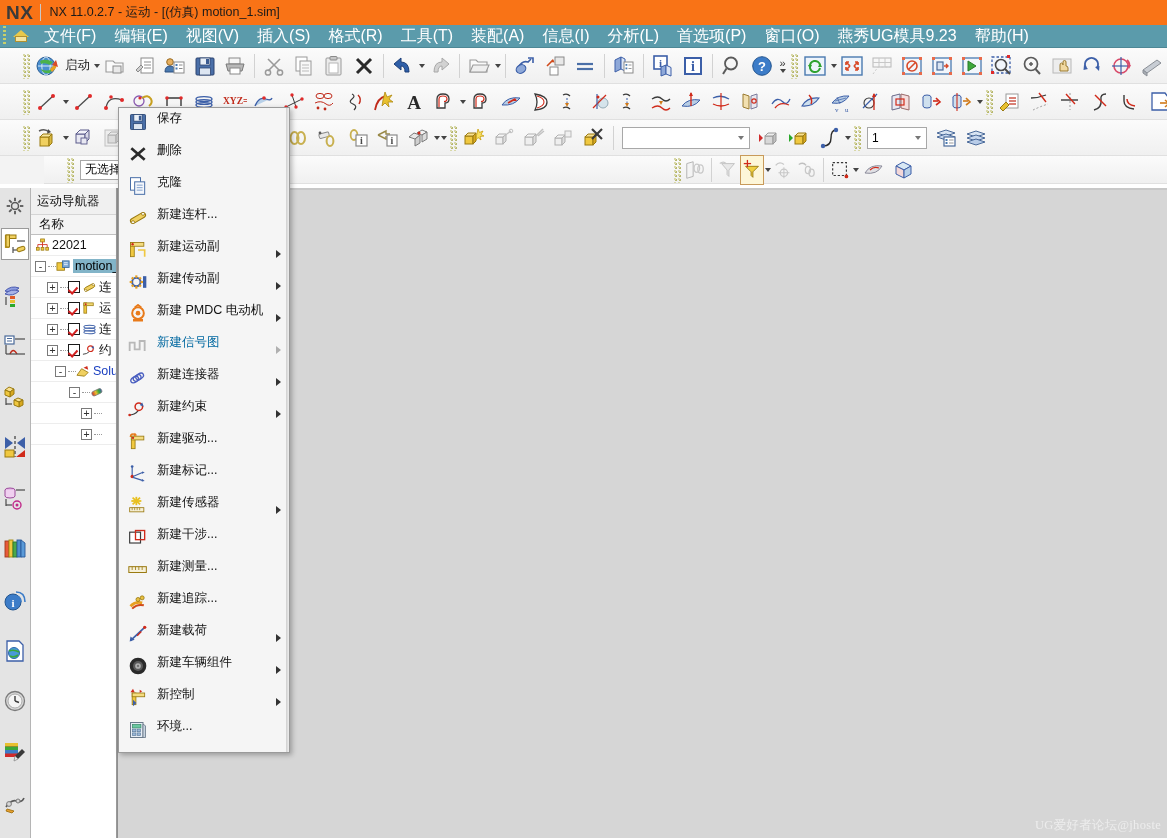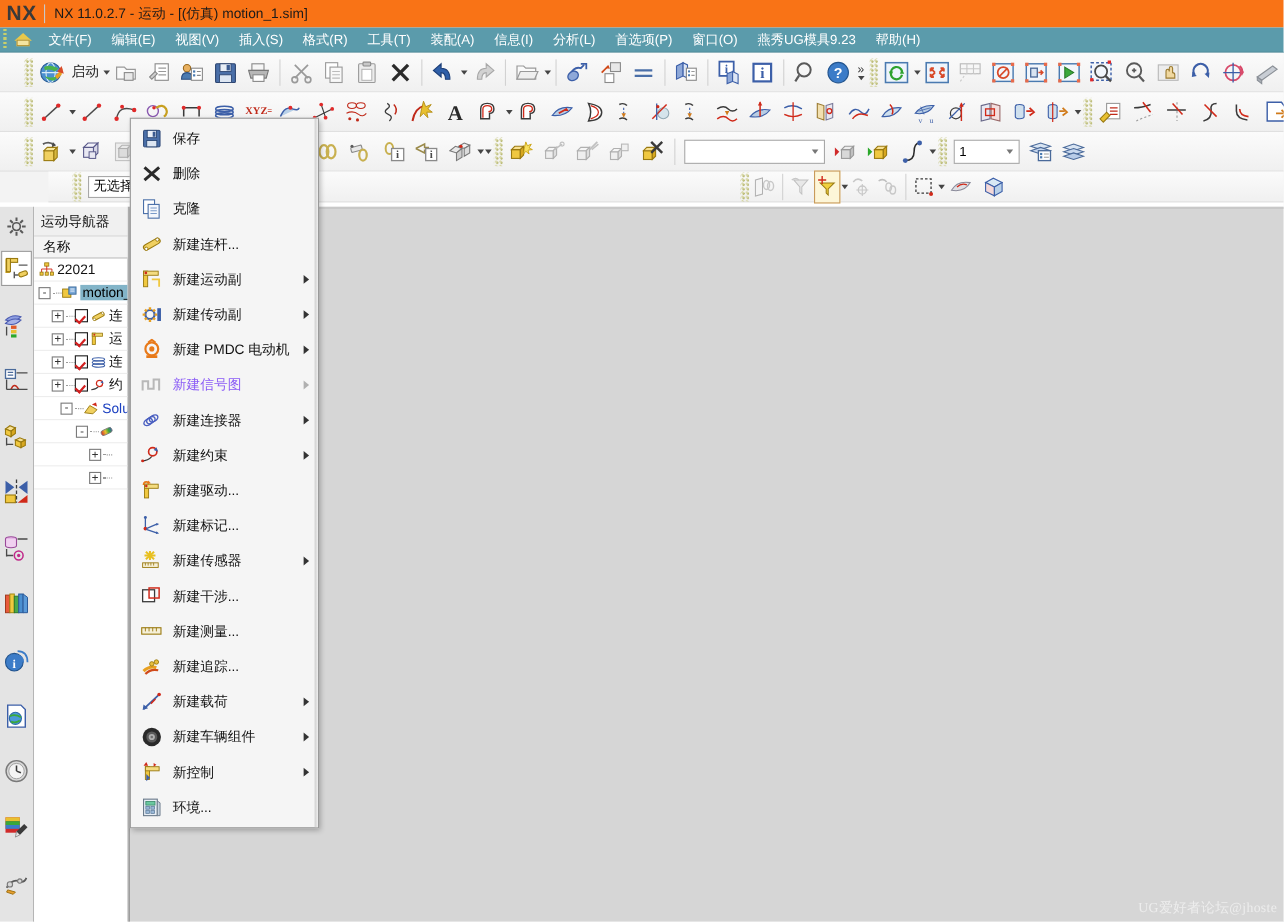--- a/index.html
+++ b/index.html
@@ -45,21 +45,21 @@
   .home-icon .roof {
     position: absolute; left: 1px; top: 2px; width: 0; height: 0;
     border-left: 8px solid transparent; border-right: 8px solid transparent;
     border-bottom: 7px solid #e8c84a;
   }
   .home-icon .body {
     position: absolute; left: 3px; top: 8px; width: 12px; height: 6px;
     background: #f5e4a0; border: 1px solid #b09030;
   }
   .menu-item {
-    padding: 2px 9px; color: #ffffff; font-size: 12px;
+    padding: 2px 9px; color: #ffffff; font-size: 16px;
     white-space: nowrap; cursor: default;
   }
 
   
   .toolbars { background: #f3f3f3; }
   .tb-row {
     display: flex; align-items: center;
     height: 36px; position: relative;
     border-bottom: 1px solid #e0e0e0;
     background: linear-gradient(to bottom, #fbfbfb 0%, #f0f0f0 100%);
@@ -186,25 +186,25 @@
 
   
   .dropdown {
     position: absolute; left: 118px; top: 107px;
     width: 172px; background: #f5f5f5;
     border: 1px solid #9a9a9a;
     box-shadow: 2px 2px 5px rgba(0,0,0,0.28);
     z-index: 50; padding: 2px 0;
   }
   .dd-item {
-    height: 32px; display: flex; align-items: center;
+    height: 32px; display: flex; align-items: flex-start;
     padding-left: 6px; font-size: 12.5px; color: #111;
     position: relative; cursor: default;
   }
-  .dd-item.disabled { color: #8b5cf6; }
+  .dd-item.disabled { color: #0369a1; }
   .dd-icon {
     width: 26px; height: 24px; flex: 0 0 26px;
     display: flex; align-items: center; justify-content: center;
     margin-right: 6px;
   }
   .dd-arrow {
     position: absolute; right: 8px; top: 50%;
     margin-top: -4px; width: 0; height: 0;
     border-top: 4px solid transparent; border-bottom: 4px solid transparent;
     border-left: 5px solid #333;

